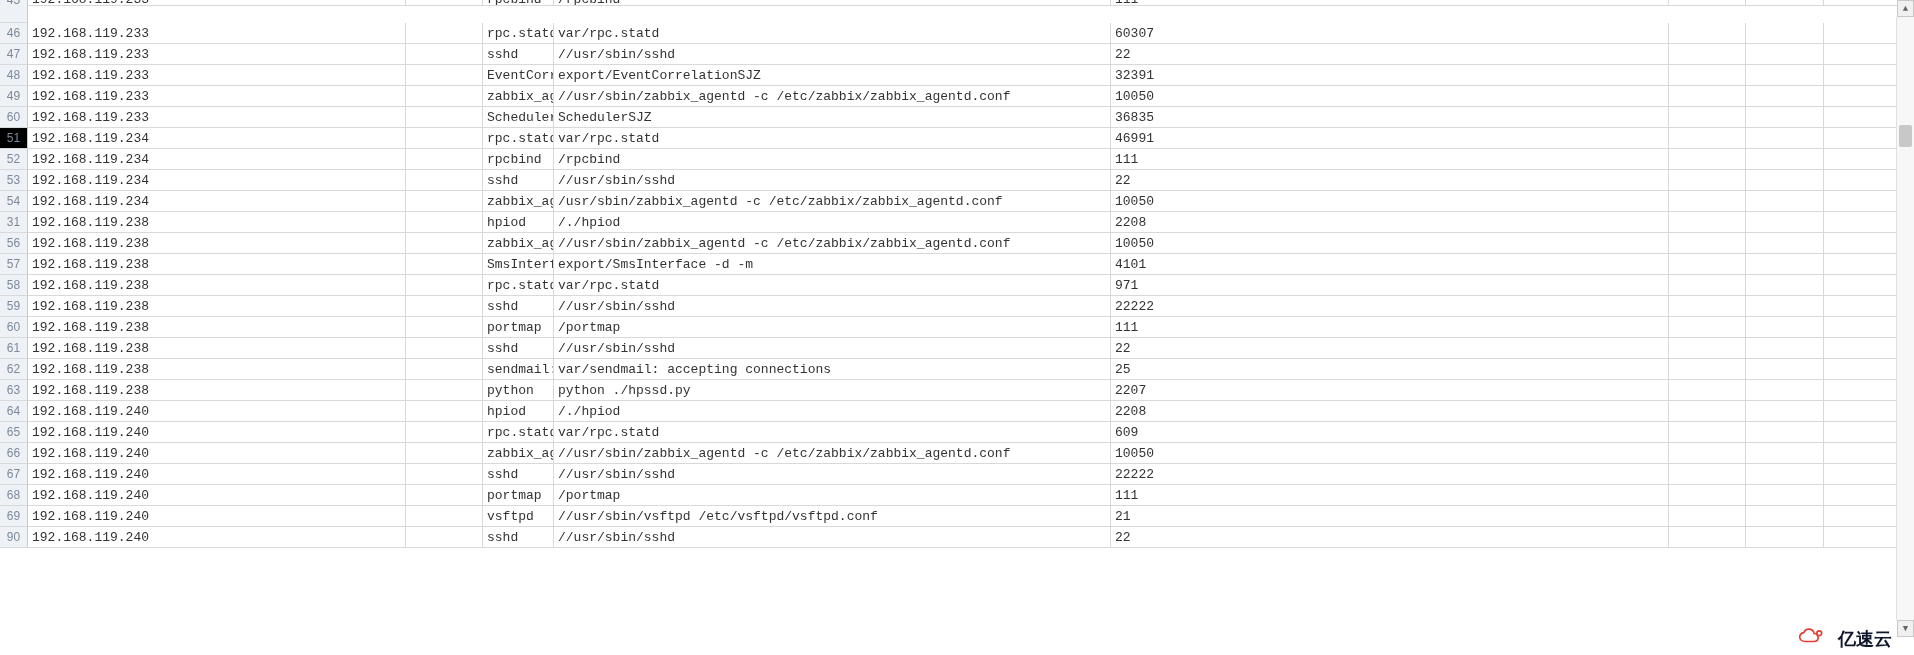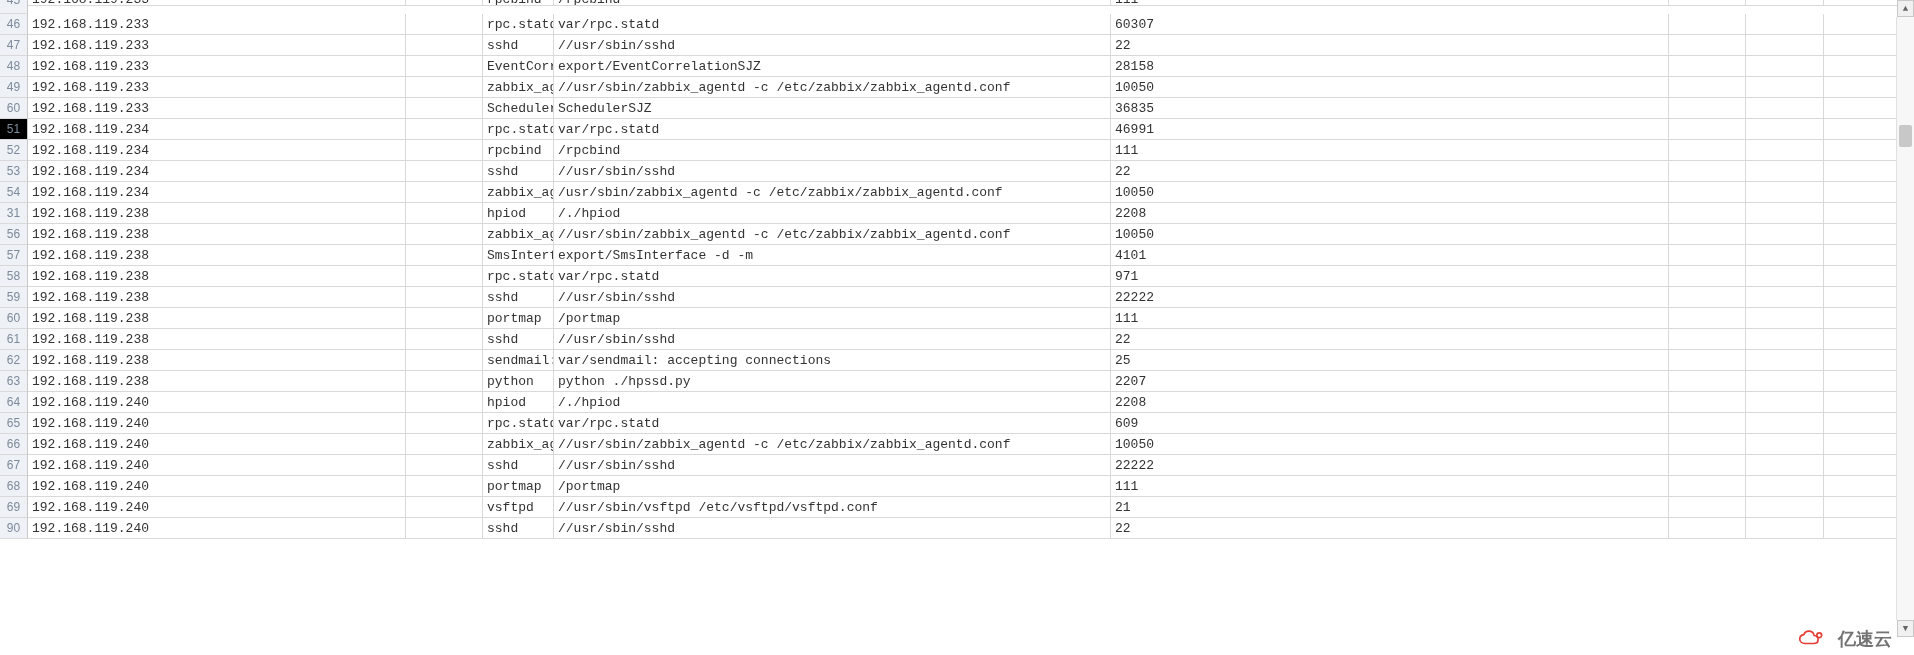--- a/index.html
+++ b/index.html
@@ -6,28 +6,28 @@
   body{overflow:hidden}
   .sheet{display:grid;grid-template-columns:28px 378px 77px 71px 557px 558px 77px 78px 1fr;width:1914px}
   .cell{border-right:1px solid #d9d9d9;border-bottom:1px solid #d9d9d9;height:21px;line-height:21px;padding:0 4px;overflow:hidden;white-space:nowrap;background:#fff;box-sizing:border-box}
   .rownum{background:#eef1f5;color:#7d8a9b;text-align:center;font-family:"Segoe UI",Arial,sans-serif;font-size:12px;padding:0;border-right:1px solid #c8c8c8}
   .rownum.sel{background:#000000}
   .scroll-button{position:fixed;right:0;width:17px;height:17px;background:#f0f0f0;border:1px solid #c8c8c8;box-sizing:border-box;display:flex;align-items:center;justify-content:center;color:#666;font-size:9px}
   .scroll-top{top:0}
   .scroll-bottom{bottom:18px}
   .scroll-track{position:fixed;right:0;top:17px;bottom:35px;width:17px;background:#f7f7f7;border-left:1px solid #e0e0e0}
   .scroll-thumb{position:absolute;left:2px;right:2px;top:108px;height:22px;background:#c8c8c8;border-radius:2px}
-  .logo{position:fixed;right:22px;bottom:4px;display:flex;align-items:center;gap:12px;font-family:"Microsoft YaHei",Arial,sans-serif;font-weight:700;font-size:18px;color:#737373}
+  .logo{position:fixed;right:22px;bottom:4px;display:flex;align-items:flex-start;gap:12px;font-family:"Microsoft YaHei",Arial,sans-serif;font-weight:700;font-size:18px;color:#0f172a}
   .logo svg{width:30px;height:20px}
 </style>
 </head>
 <body>
 
 <div class="sheet" id="sheet">
-    <div class="cell rownum" style="height: 14px; line-height: 0px; overflow: hidden;">45</div>
+    <div class="cell rownum" style="height: 23px; line-height: 0px; overflow: hidden;">45</div>
     <div class="cell" style="height: 6px; line-height: 0px; overflow: hidden;">192.168.119.233</div>
     <div class="cell" style="height: 6px; line-height: 0px; overflow: hidden;"></div>
     <div class="cell" style="height: 6px; line-height: 0px; overflow: hidden;">rpcbind</div>
     <div class="cell" style="height: 6px; line-height: 0px; overflow: hidden;">/rpcbind</div>
     <div class="cell" style="height: 6px; line-height: 0px; overflow: hidden;">111</div>
     <div class="cell" style="height: 6px; line-height: 0px; overflow: hidden;"></div>
     <div class="cell" style="height: 6px; line-height: 0px; overflow: hidden;"></div>
     <div class="cell" style="height: 6px; line-height: 0px; overflow: hidden;"></div>
     <div class="cell rownum">46</div>
     <div class="cell">192.168.119.233</div>
@@ -45,21 +45,21 @@
     <div class="cell">//usr/sbin/sshd</div>
     <div class="cell">22</div>
     <div class="cell"></div>
     <div class="cell"></div>
     <div class="cell"></div>
     <div class="cell rownum">48</div>
     <div class="cell">192.168.119.233</div>
     <div class="cell"></div>
     <div class="cell">EventCorrelat</div>
     <div class="cell">export/EventCorrelationSJZ</div>
-    <div class="cell">28158</div>
+    <div class="cell">32391</div>
     <div class="cell"></div>
     <div class="cell"></div>
     <div class="cell"></div>
     <div class="cell rownum">49</div>
     <div class="cell">192.168.119.233</div>
     <div class="cell"></div>
     <div class="cell">zabbix_agentd</div>
     <div class="cell">//usr/sbin/zabbix_agentd -c /etc/zabbix/zabbix_agentd.conf</div>
     <div class="cell">10050</div>
     <div class="cell"></div>

